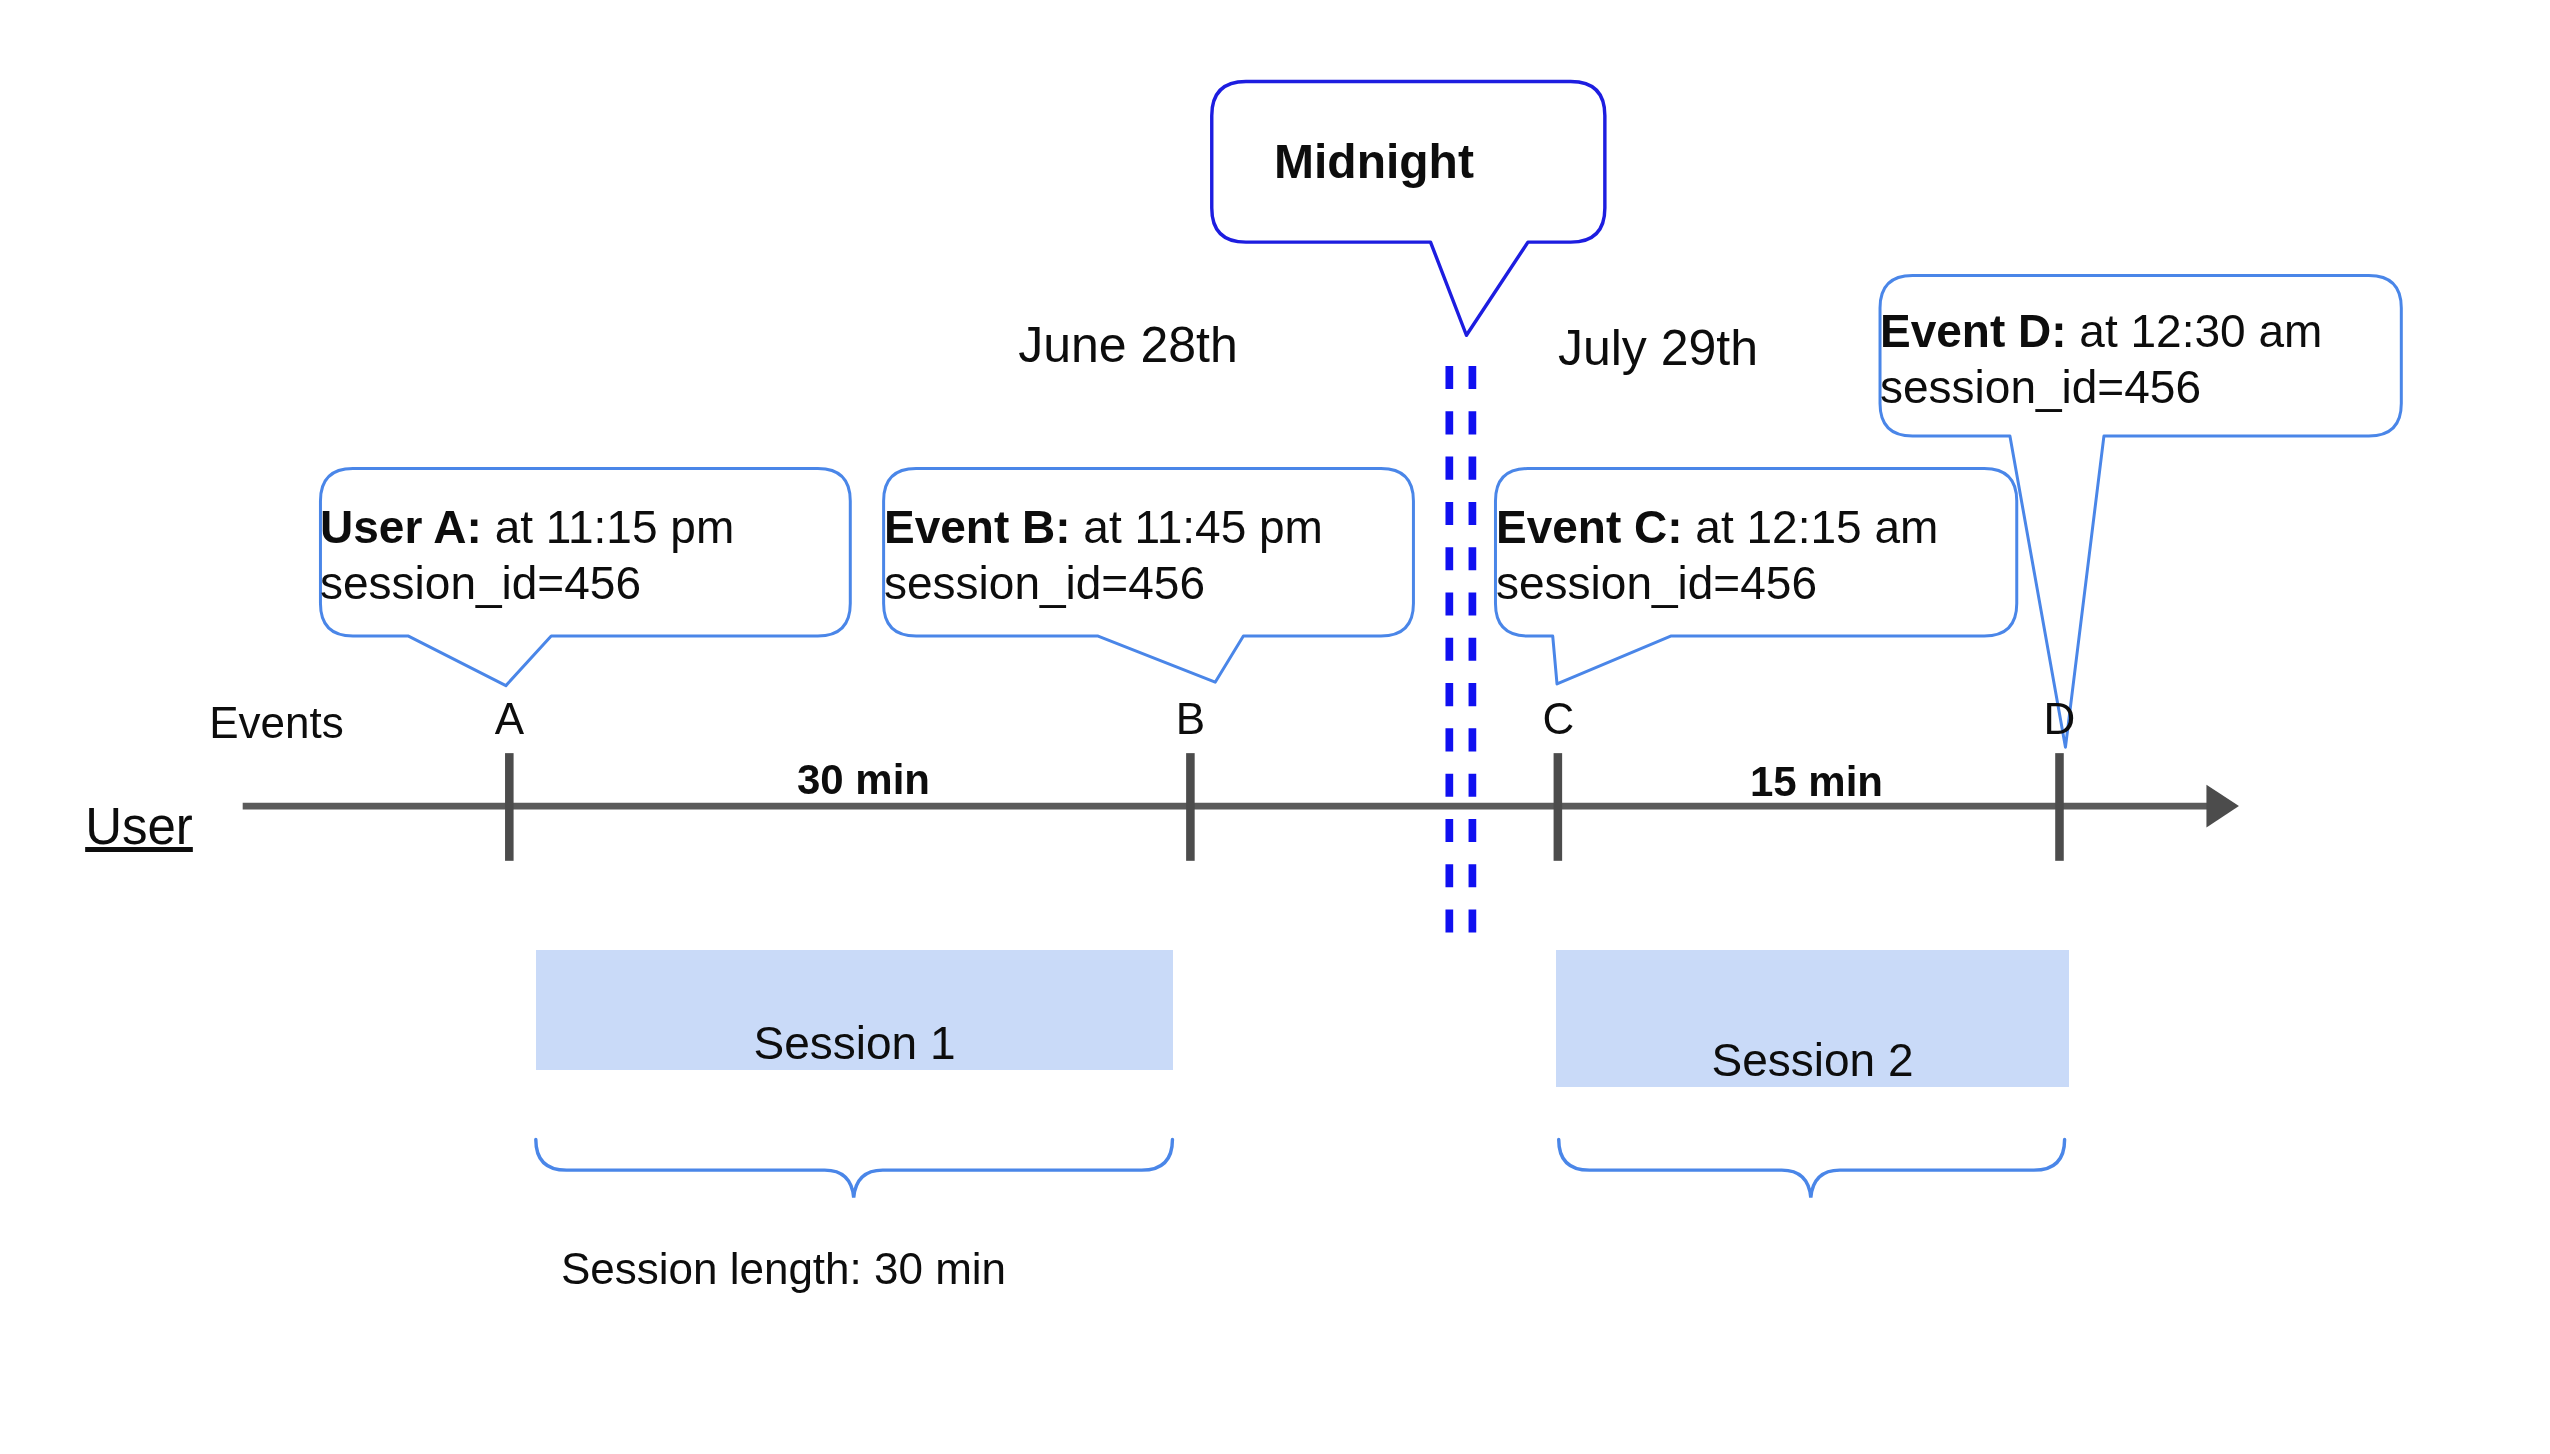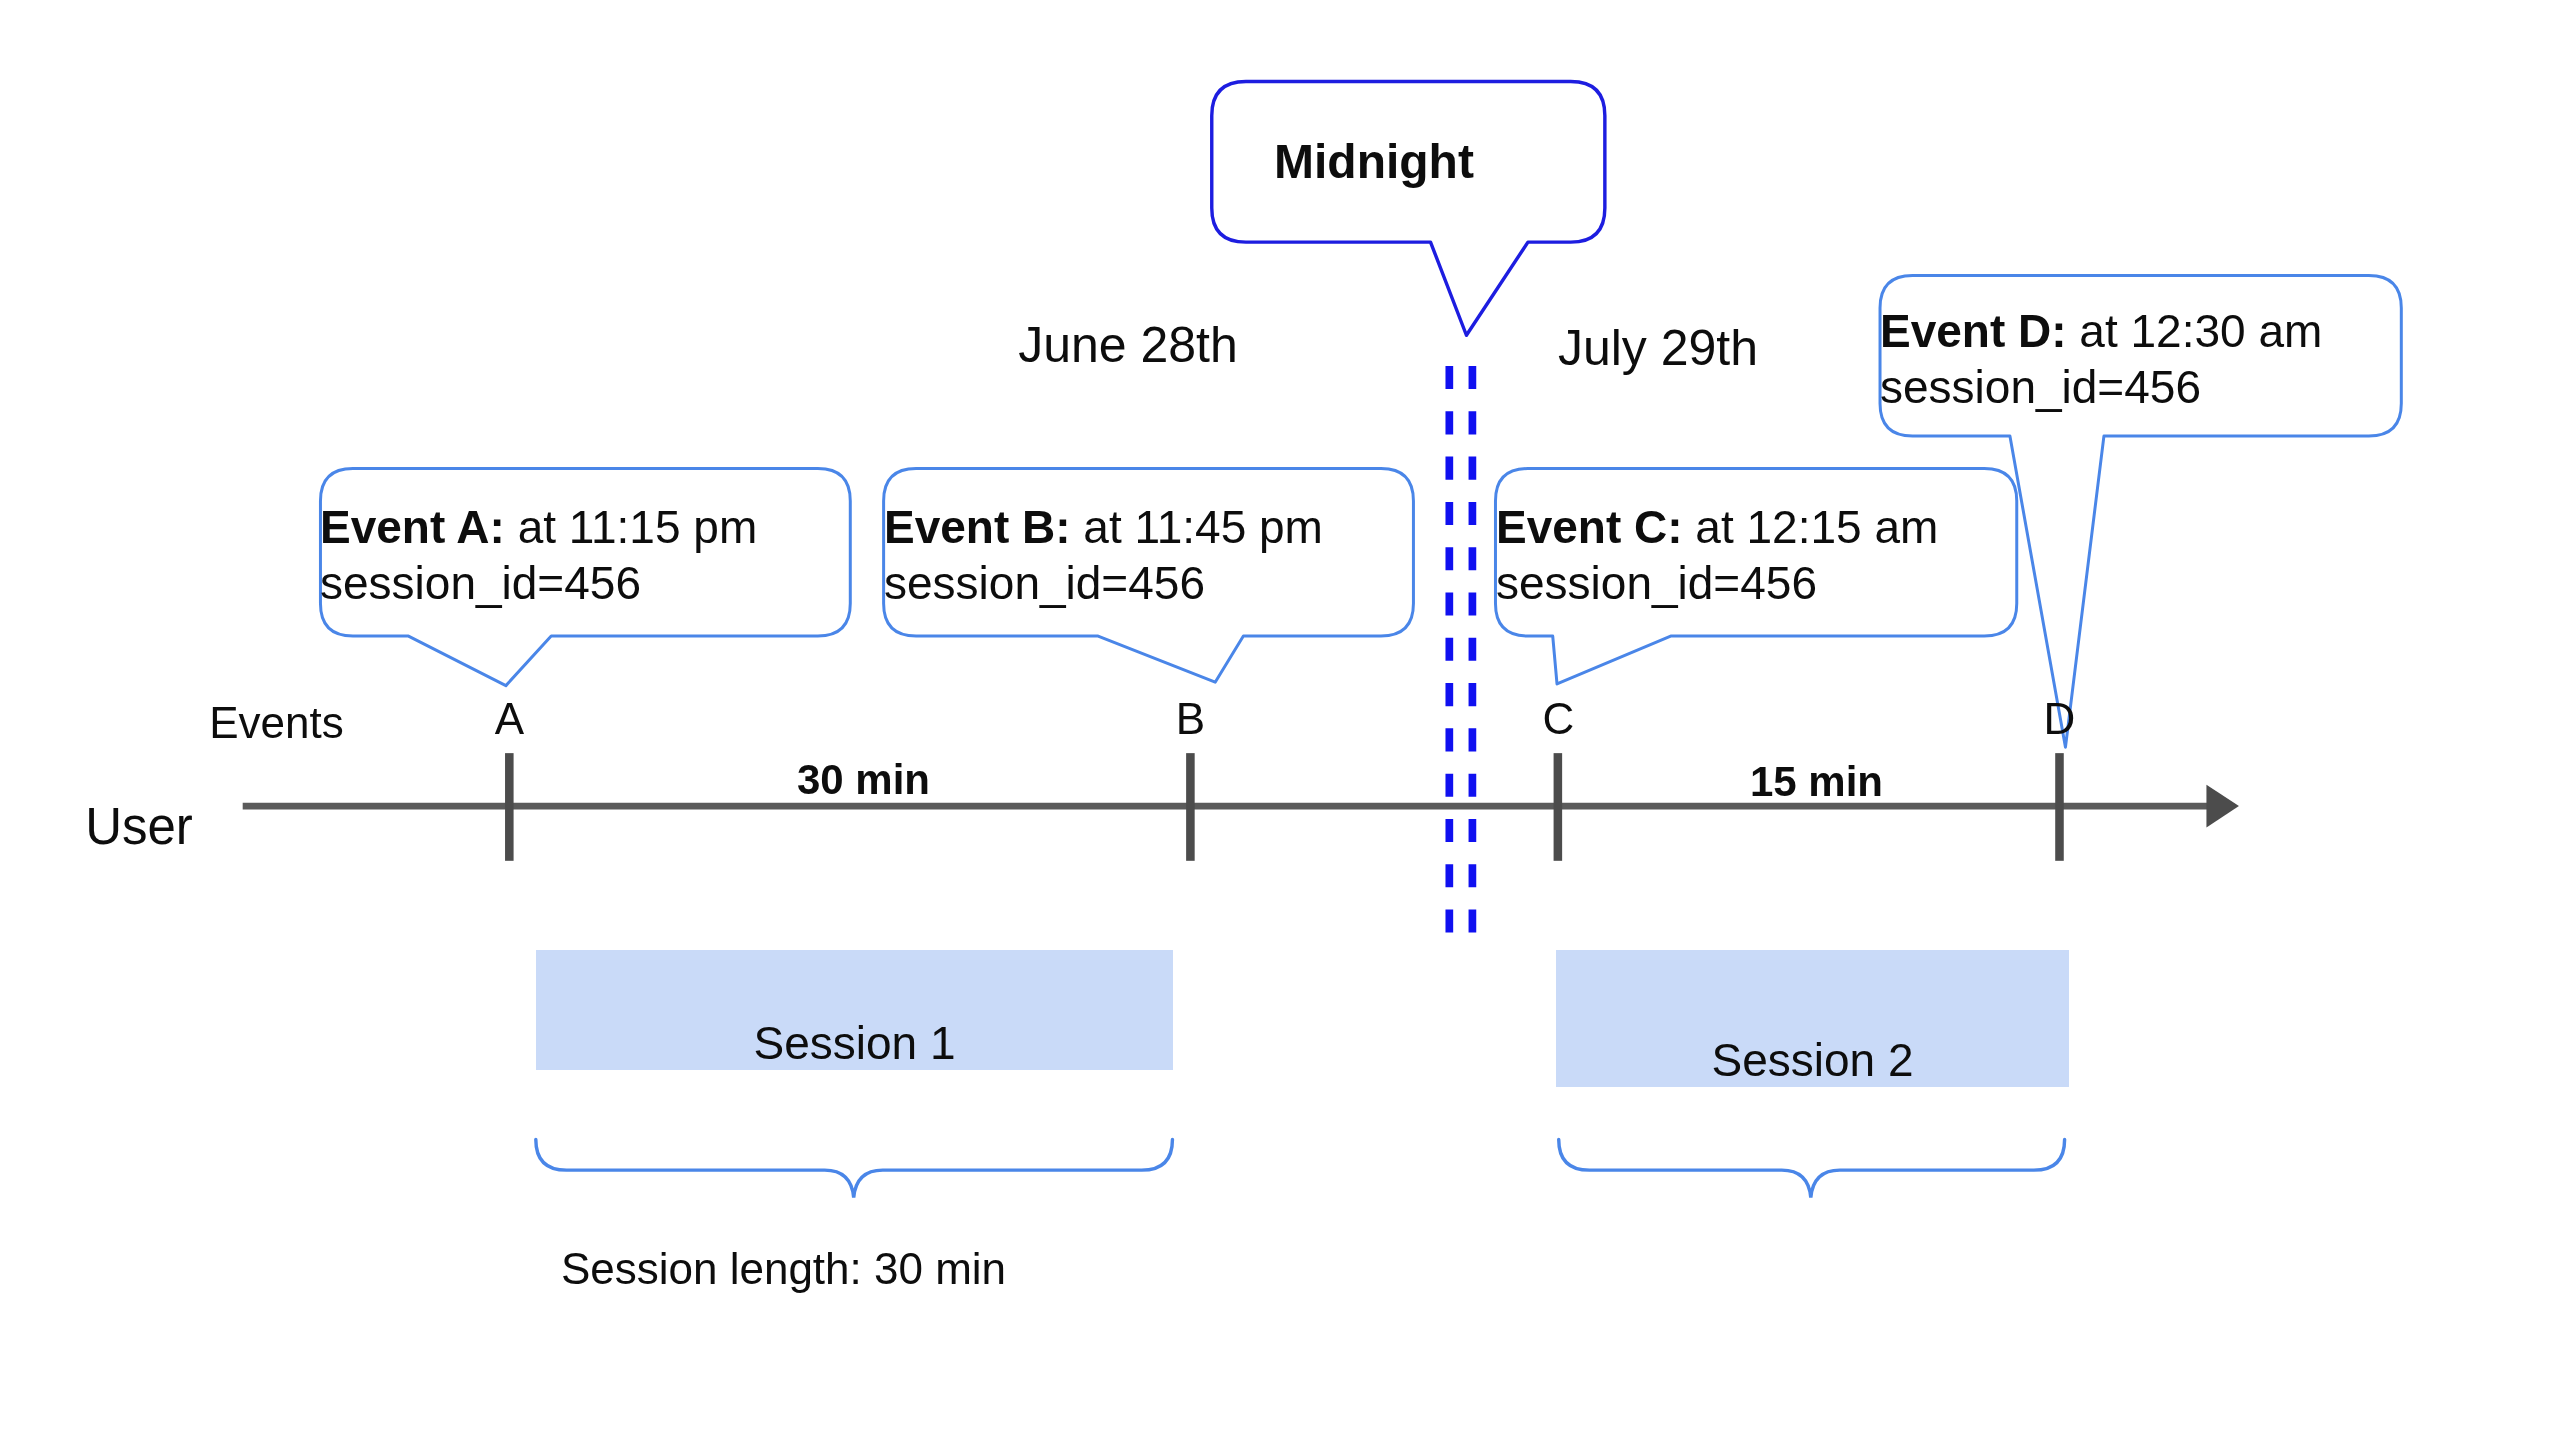--- a/index.html
+++ b/index.html
@@ -14,21 +14,21 @@
     font-size:46px;line-height:56px;box-sizing:border-box;padding-top:6.8px;
   }
   .callout-text .line b{font-weight:bold;}
   .midnight-text{
     position:absolute;display:flex;align-items:center;
     font-size:48px;font-weight:bold;padding-left:38px;box-sizing:border-box;
   }
   .date-lbl{font-size:50px;}
   .tick-lbl{font-size:44px;width:103px;}
   .events-lbl{font-size:44px;}
-  .user-lbl{font-size:51px;}
+  .user-lbl{font-size:51px;text-decoration:underline;}
   .interval-lbl{font-size:42px;font-weight:bold;}
   .session-box{
     position:absolute;display:flex;align-items:flex-end;justify-content:center;
     background:var(--session-fill,#c9daf8);font-size:46px;
   }
   .length-lbl{font-size:44px;}
   .bubble{fill:none;stroke:var(--accent-blue,#4a86e8);stroke-width:3.5;stroke-linejoin:round;}
   .bubble-strong{fill:none;stroke:var(--midnight-blue,#1d1de0);stroke-width:4;stroke-linejoin:round;}
   .brace{fill:none;stroke:var(--accent-blue,#4a86e8);stroke-width:4;stroke-linecap:round;}
   .dashline{stroke:var(--dash-blue,#1010f0);stroke-width:9;stroke-dasharray:27 26;}
@@ -59,21 +59,21 @@
     <path class="bubble" d="M 1788 548 L 2322 548 Q 2360 548 2360 586 L 2360 706 Q 2360 744 2322 744 L 1955 744 L 1822 800 L 1817 744 L 1788 744 Q 1750 744 1750 706 L 1750 586 Q 1750 548 1788 548 Z"></path>
     <path class="bubble" d="M 2238 322 L 2772 322 Q 2810 322 2810 360 L 2810 472 Q 2810 510 2772 510 L 2462 510 L 2417 874 L 2352 510 L 2238 510 Q 2200 510 2200 472 L 2200 360 Q 2200 322 2238 322 Z"></path>
 
     <path class="brace" d="M 627 1333 Q 627 1369 663 1369 L 965 1369 Q 996 1369 999 1401 Q 1002 1369 1033 1369 L 1336 1369 Q 1372 1369 1372 1333"></path>
     <path class="brace" d="M 1824 1333 Q 1824 1369 1860 1369 L 2085 1369 Q 2116 1369 2119 1401 Q 2122 1369 2153 1369 L 2380 1369 Q 2416 1369 2416 1333"></path>
   </svg>
 
   <div class="midnight-text" style="left:1236px;top:81px;width:393px;height:161px;">Midnight</div>
 
   <div class="callout-text" style="left:320px;top:468px;width:530px;height:168px;">
-    <div class="line"><b>Event A:</b><span> at 11:15 pm</span></div>
+    <div class="line"><b>User A:</b><span> at 11:15 pm</span></div>
     <div class="line">session_id=456</div>
   </div>
 
   <div class="callout-text" style="left:884px;top:468px;width:530px;height:168px;">
     <div class="line"><b>Event B:</b><span> at 11:45 pm</span></div>
     <div class="line">session_id=456</div>
   </div>
 
   <div class="callout-text" style="left:1496px;top:468px;width:521px;height:168px;">
     <div class="line"><b>Event C:</b><span> at 12:15 am</span></div>

